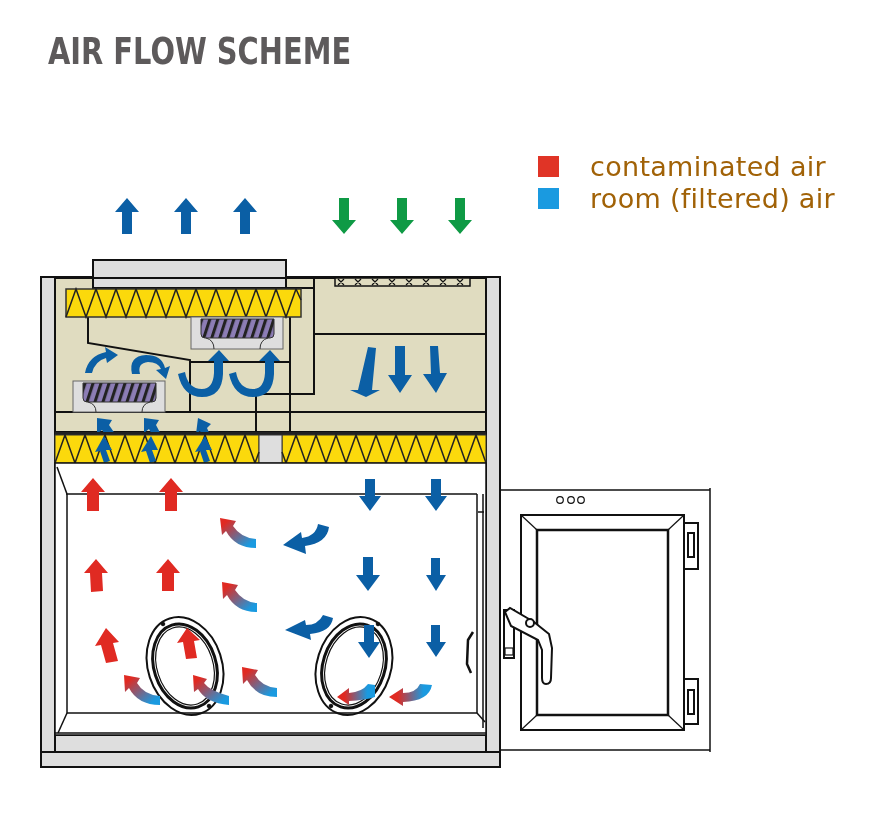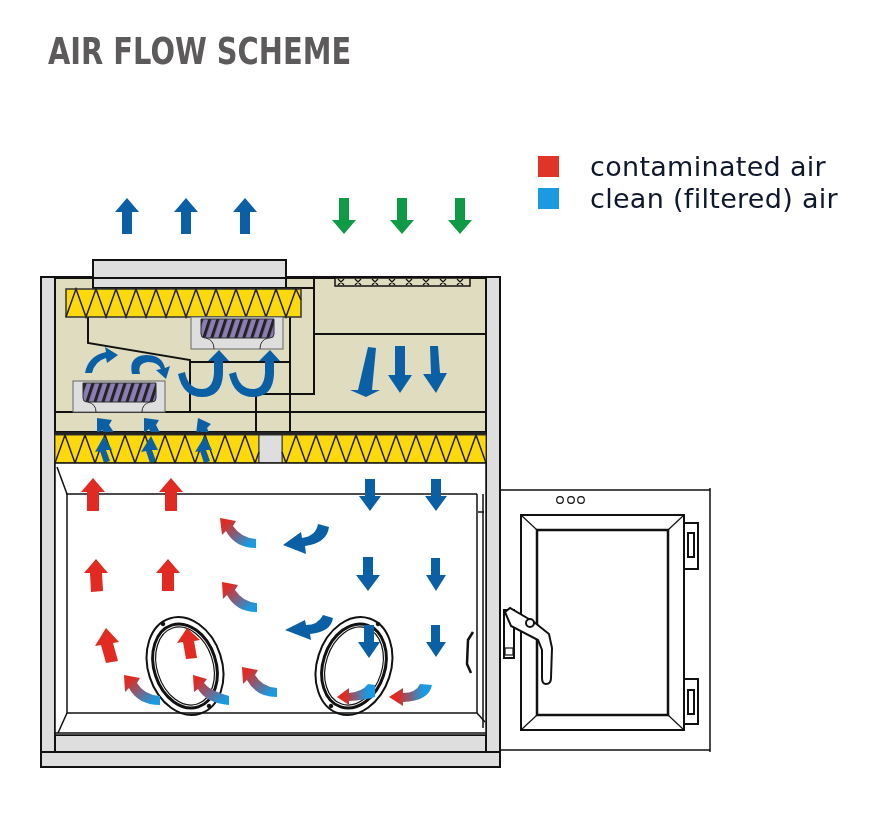--- a/index.html
+++ b/index.html
@@ -7,36 +7,36 @@
   .title {
     position: absolute; left: 48px; top: 30px;
     font-family: "DejaVu Sans", sans-serif; font-weight: bold;
     font-size: 37px; color: #5d5a5b; letter-spacing: 0px;
     transform: scaleX(0.78); transform-origin: left top;
     white-space: nowrap;
   }
   .legend { position: absolute; left: 538px; top: 150px; }
   .legend-item { display: flex; align-items: center; height: 32px; }
   .legend-swatch { width: 21px; height: 21px; margin-right: 31px; flex: none; }
-  .legend-label { font-family: "DejaVu Sans", sans-serif; font-size: 27px; color: #0f172a; white-space: nowrap; letter-spacing: 0.3px; }
+  .legend-label { font-family: "DejaVu Sans", sans-serif; font-size: 27px; color: #a16207; white-space: nowrap; letter-spacing: 0.3px; }
   svg.diagram { position: absolute; left: 0; top: 0; }
 </style>
 </head>
 <body>
 
 <div class="title">AIR FLOW SCHEME</div>
 
 <div class="legend">
   <div class="legend-item">
     <div class="legend-swatch" style="background:#e03426"></div>
     <div class="legend-label">contaminated air</div>
   </div>
   <div class="legend-item">
     <div class="legend-swatch" style="background:#1a9ae0"></div>
-    <div class="legend-label">clean (filtered) air</div>
+    <div class="legend-label">room (filtered) air</div>
   </div>
 </div>
 
 <svg class="diagram" width="873" height="822" viewBox="0 0 873 822">
   <defs>
     <linearGradient id="gradRB" x1="0" y1="0" x2="1" y2="1">
       <stop offset="0.15" stop-color="#e02a22"></stop>
       <stop offset="0.85" stop-color="#1a9ae0"></stop>
     </linearGradient>
     <linearGradient id="gradRBh" x1="0" y1="0" x2="1" y2="0">

